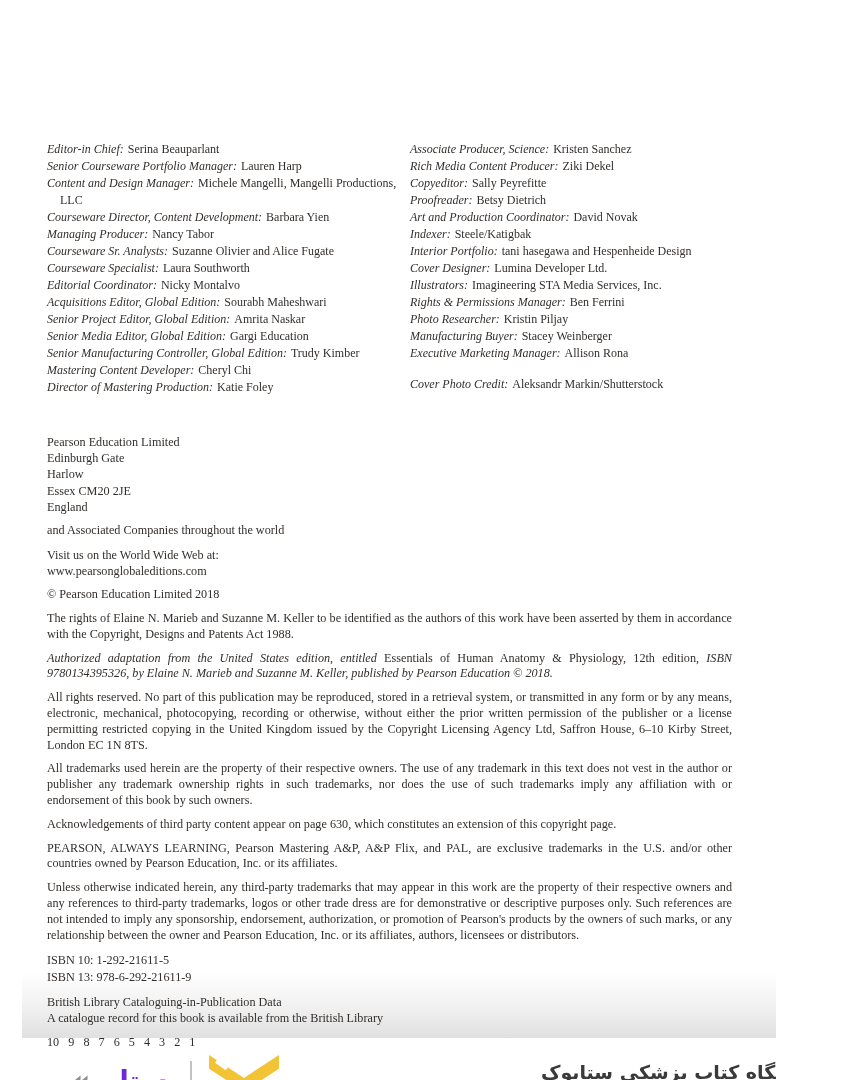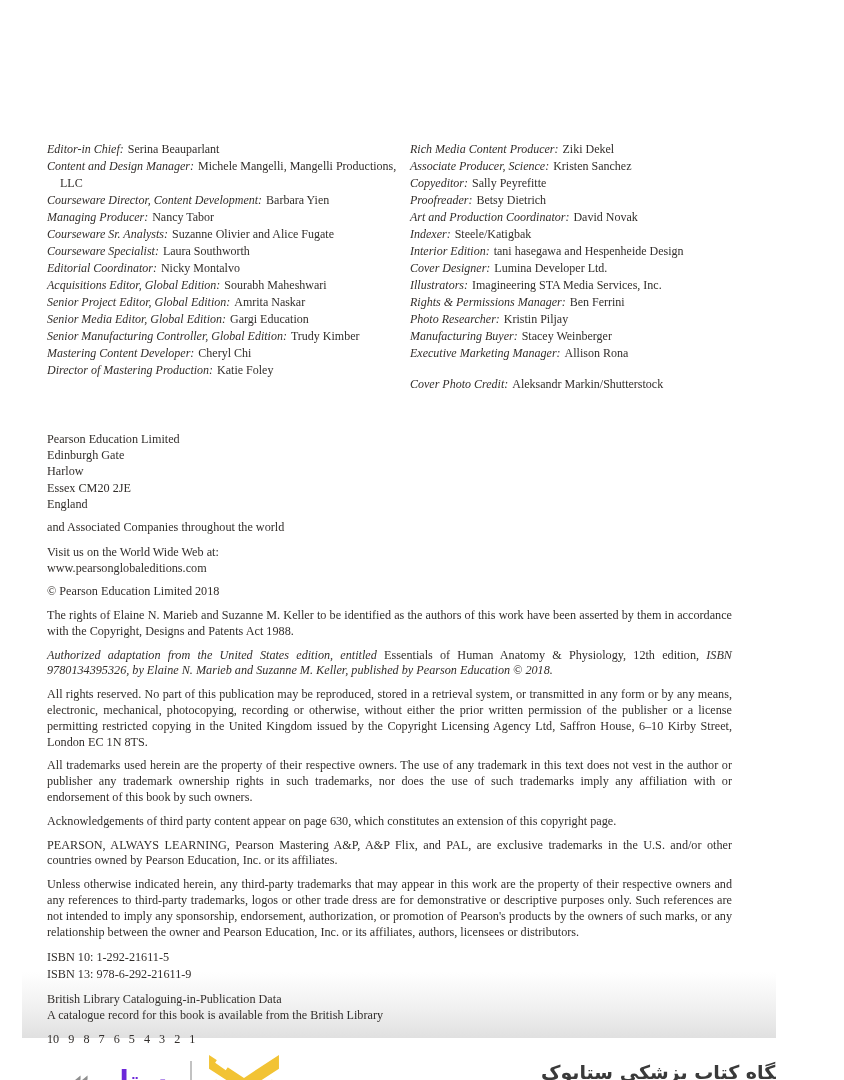--- a/index.html
+++ b/index.html
@@ -58,20 +58,23 @@
 
   <div class="content">
 
     <div class="credits-row">
       <div class="credits-col left">
 
           <div class="credit-item">
             <span class="credit-label">Editor-in Chief:</span><span class="credit-value">Serina Beauparlant</span>
           </div>
 
+          <div class="credit-item">
+            <span class="credit-label">Senior Courseware Portfolio Manager:</span><span class="credit-value">Lauren Harp</span>
+          </div>
 
           <div class="credit-item">
             <span class="credit-label">Content and Design Manager:</span><span class="credit-value">Michele Mangelli, Mangelli Productions, LLC</span>
           </div>
 
           <div class="credit-item">
             <span class="credit-label">Courseware Director, Content Development:</span><span class="credit-value">Barbara Yien</span>
           </div>
 
           <div class="credit-item">
@@ -111,45 +114,45 @@
           </div>
 
           <div class="credit-item">
             <span class="credit-label">Director of Mastering Production:</span><span class="credit-value">Katie Foley</span>
           </div>
         </div>
       <div class="credits-col right">
         <div>
 
             <div class="credit-item">
+              <span class="credit-label">Associate Producer, Science:</span><span class="credit-value">Kristen Sanchez</span>
+            </div>
+
+            <div class="credit-item">
               <span class="credit-label">Rich Media Content Producer:</span><span class="credit-value">Ziki Dekel</span>
             </div>
 
             <div class="credit-item">
-              <span class="credit-label">Associate Producer, Science:</span><span class="credit-value">Kristen Sanchez</span>
-            </div>
-
-            <div class="credit-item">
               <span class="credit-label">Copyeditor:</span><span class="credit-value">Sally Peyrefitte</span>
             </div>
 
             <div class="credit-item">
               <span class="credit-label">Proofreader:</span><span class="credit-value">Betsy Dietrich</span>
             </div>
 
             <div class="credit-item">
               <span class="credit-label">Art and Production Coordinator:</span><span class="credit-value">David Novak</span>
             </div>
 
             <div class="credit-item">
               <span class="credit-label">Indexer:</span><span class="credit-value">Steele/Katigbak</span>
             </div>
 
             <div class="credit-item">
-              <span class="credit-label">Interior Edition:</span><span class="credit-value">tani hasegawa and Hespenheide Design</span>
+              <span class="credit-label">Interior Portfolio:</span><span class="credit-value">tani hasegawa and Hespenheide Design</span>
             </div>
 
             <div class="credit-item">
               <span class="credit-label">Cover Designer:</span><span class="credit-value">Lumina Developer Ltd.</span>
             </div>
 
             <div class="credit-item">
               <span class="credit-label">Illustrators:</span><span class="credit-value">Imagineering STA Media Services, Inc.</span>
             </div>
 

